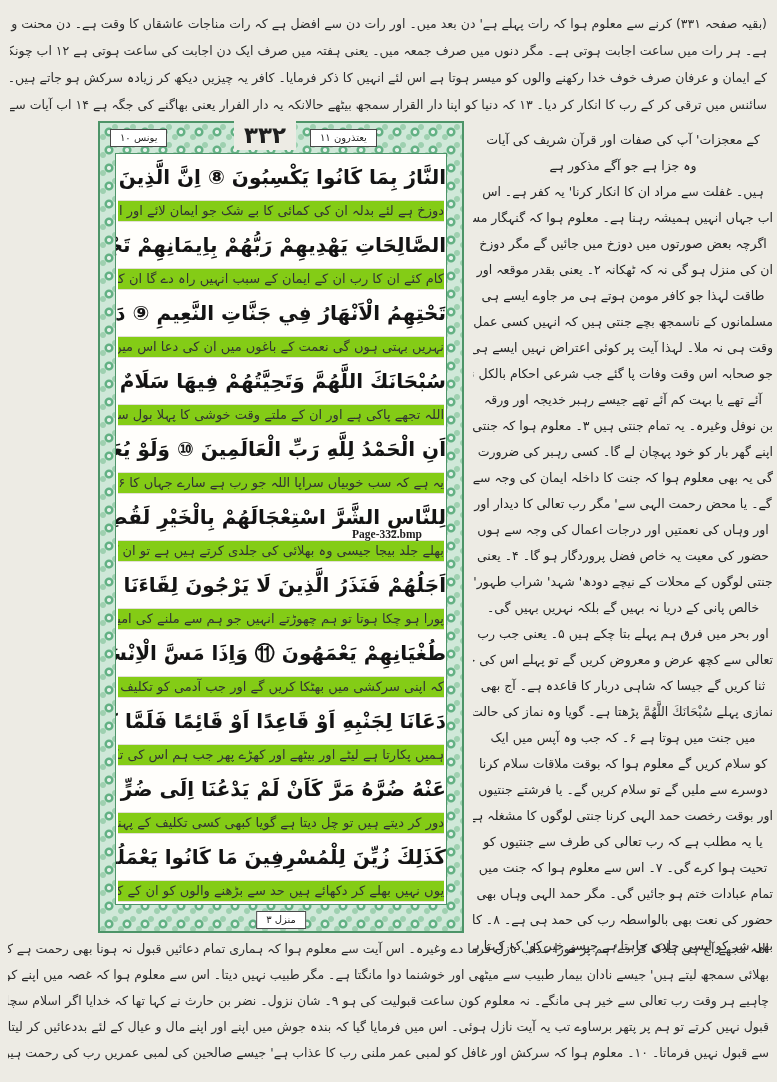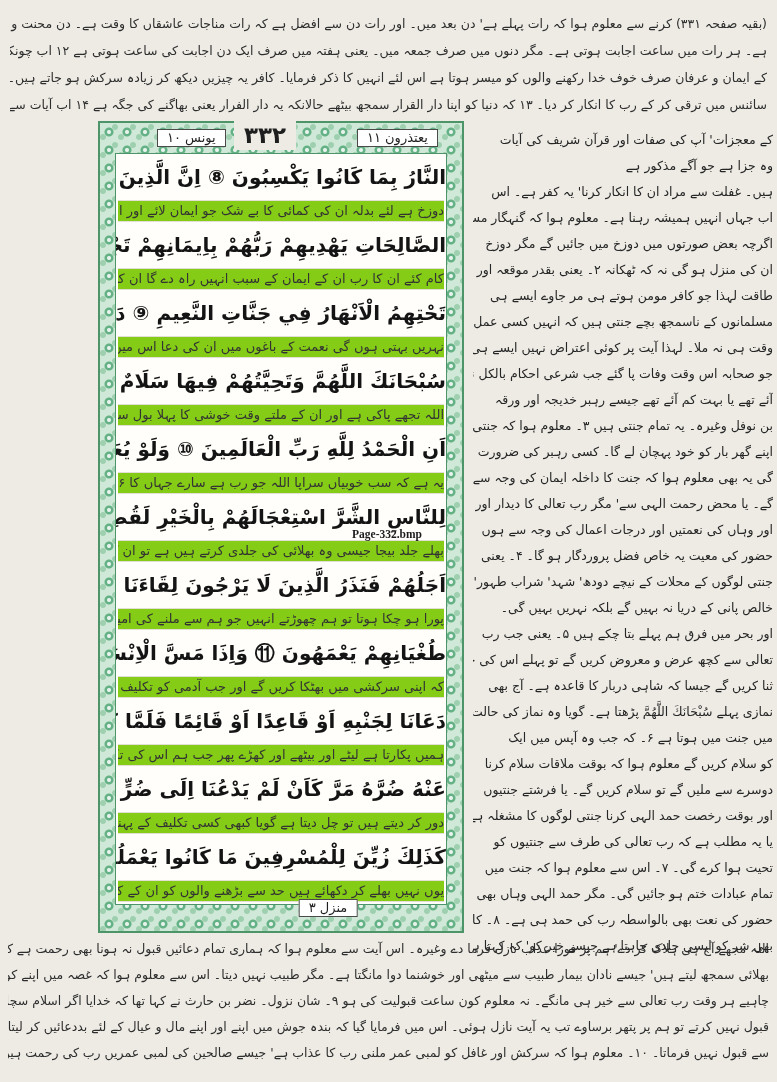--- a/index.html
+++ b/index.html
@@ -8,21 +8,21 @@
     position:relative;width:777px;height:1082px;margin:0 auto;
     background:#edebe4;overflow:hidden;color:#2b2b2b;
   }
   
   .t-line{white-space:nowrap;overflow:hidden;direction:rtl;unicode-bidi:embed;}
   
   .header{position:absolute;top:10px;left:10px;right:10px;}
   .header .t-line{height:27px;line-height:27px;font-size:12.5px;text-align:right;color:#2e2e2e;}
   
   .sidebar{position:absolute;top:127px;right:4px;width:300px;}
-  .sidebar .t-line{height:26px;line-height:26px;font-size:12.5px;text-align:right;color:#262626;}
+  .sidebar .t-line{height:26px;line-height:26px;font-size:12.5px;text-align:center;color:#262626;}
   
   .footer{position:absolute;top:936px;left:8px;right:8px;}
   .footer .t-line{height:26px;line-height:26px;font-size:12.5px;text-align:right;color:#2e2e2e;}
   
   .quran-frame{
     position:absolute;left:98px;top:121px;width:366px;height:812px;box-sizing:border-box;
     border:2px solid #4d9468;
     padding:30px 15px 26px 15px;
     background:
       radial-gradient(circle at 9px 9px, rgba(255,255,255,0.85) 1.5px, transparent 2.5px),
@@ -38,25 +38,25 @@
   }
   .f-line{white-space:nowrap;overflow:hidden;text-align:center;direction:rtl;unicode-bidi:embed;}
   .line-arabic{height:46px;line-height:46px;font-size:20px;font-weight:700;color:#141414;}
   .line-urdu{
     height:22px;line-height:20px;font-size:13px;color:#333;box-sizing:border-box;
     background:#84cc16;border-top:1px solid #e2dfd7;border-bottom:1px solid #e2dfd7;margin:0 2px;
   }
   
   .label-box{
     position:absolute;background:#fff;border:1px solid #4a4a4a;color:#1e1e1e;
-    font-size:13px;line-height:16px;padding:0 9px;white-space:nowrap;direction:rtl;z-index:3;margin-left:47px;
+    font-size:10px;line-height:16px;padding:0 9px;white-space:nowrap;direction:rtl;z-index:3;
   }
   .juz-box{top:6px;left:58%;}
   .surah-box{top:6px;left:10px;}
-  .manzil-box{bottom:14px;left:50%;transform:translateX(-50%);}
+  .manzil-box{bottom:2px;left:50%;transform:translateX(-50%);}
   .page-num{
     position:absolute;top:-3px;left:37%;z-index:3;background:#edebe4;
     font-size:23px;font-weight:700;color:#1e1e1e;padding:0 10px;line-height:30px;direction:rtl;
   }
   
   .filename-label{
     position:absolute;left:352px;top:528px;z-index:6;
     font-size:11.5px;font-weight:700;color:#1c1c1c;
     text-shadow:0 0 2px rgba(255,255,255,0.8);
     font-family:Liberation Serif, serif;

